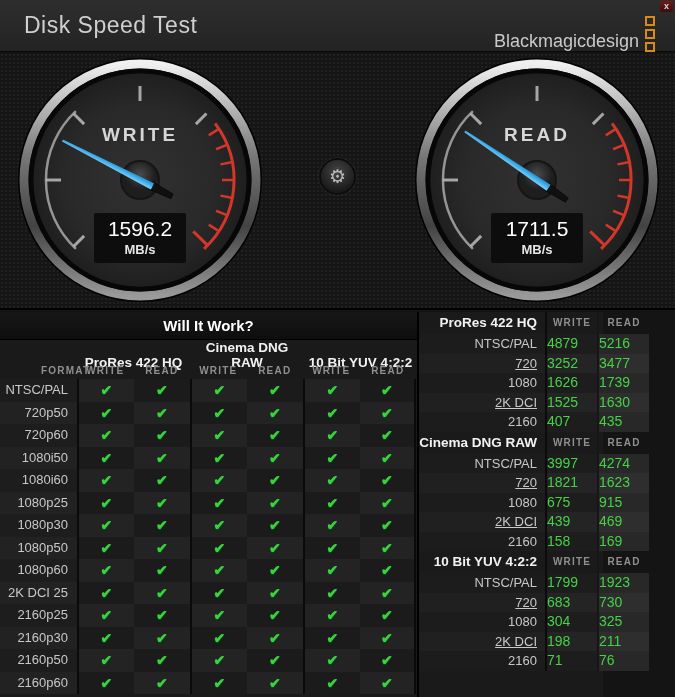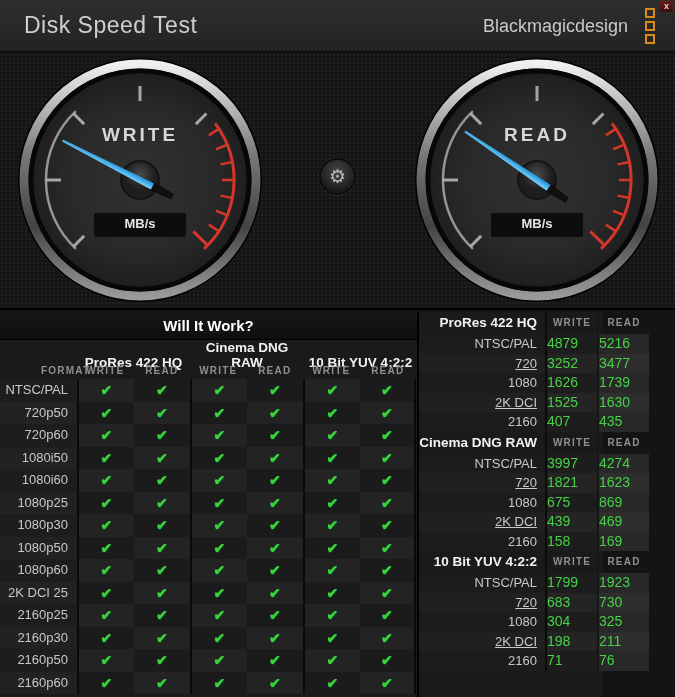--- a/index.html
+++ b/index.html
@@ -5,21 +5,21 @@
   * { margin:0; padding:0; box-sizing:border-box; }
   html,body { background:#000; }
   body { font-family:"Liberation Sans", sans-serif; }
   .app { position:relative; width:675px; height:697px; background:#141414; overflow:hidden; }
 
   
   .titlebar { position:absolute; top:0; left:0; width:675px; height:52px;
     background:linear-gradient(#2e2e2e,#232323); border-bottom:1px solid #0a0a0a; }
   .title { position:absolute; left:24px; top:12px; font-size:23px; font-weight:300;
     color:#cfcfcf; letter-spacing:.5px; }
-  .logo { position:absolute; right:20px; top:0; height:52px; display:flex; align-items:center; gap:17px; }
+  .logo { position:absolute; right:20px; top:0; height:52px; display:flex; align-items:flex-end; gap:6px; }
   .logo-text { color:#c9c9c9; font-size:18px; }
   .logo-squares { display:flex; flex-direction:column; gap:3px; }
   .logo-sq { width:10px; height:10px; border:2px solid #d98a18; }
   .close-btn { position:absolute; right:2px; top:1px; width:13px; height:11px;
     background:linear-gradient(#6b1a1a,#3c0e0e); color:#d8d8d8; font-size:9px; font-weight:700;
     text-align:center; line-height:11px; border-radius:2px; cursor:pointer; }
 
   
   .gauge-area { position:absolute; top:53px; left:0; width:675px; height:257px;
     background-color:#151515;
@@ -153,20 +153,21 @@
             <line y1="-93" y2="-74" stroke-width="3" transform="rotate(134)"></line>
         </g>
         <circle r="19" fill="url(#hubG)" stroke="#151515" stroke-width="2"></circle>
         <g transform="rotate(-63)">
           <polygon points="-4.2,12 4.2,12 2.6,36 -2.6,36" fill="#101010" stroke="#000" stroke-width="0.5"></polygon>
           <polygon points="-3.6,14 -1.1,-87 1.1,-87 3.6,14" fill="url(#needleG)"></polygon>
         </g>
       </svg>
       <div class="gauge-label">WRITE</div>
       <div class="value-box">
+        <div class="value-num">1596.2</div>
         <div class="value-unit">MB/s</div>
       </div>
     </div>
 
     <div class="settings-btn">
       <span class="gear">⚙</span>
     </div>
 
     <div class="gauge read">
       <svg width="244" height="244" viewBox="-122 -122 244 244">
@@ -194,20 +195,21 @@
             <line y1="-93" y2="-74" stroke-width="3" transform="rotate(134)"></line>
         </g>
         <circle r="19" fill="url(#hubG)" stroke="#151515" stroke-width="2"></circle>
         <g transform="rotate(-56)">
           <polygon points="-4.2,12 4.2,12 2.6,36 -2.6,36" fill="#101010" stroke="#000" stroke-width="0.5"></polygon>
           <polygon points="-3.6,14 -1.1,-87 1.1,-87 3.6,14" fill="url(#needleG)"></polygon>
         </g>
       </svg>
       <div class="gauge-label">READ</div>
       <div class="value-box">
+        <div class="value-num">1711.5</div>
         <div class="value-unit">MB/s</div>
       </div>
     </div>
   </div>
 
   <div class="panels">
     <div class="panel-left">
       <div class="panel-header">Will It Work?</div>
       <div class="wiw-groups" id="wiw-groups">
           <div class=""></div>
@@ -564,21 +566,21 @@
             <div class="hf-val hf-r ra">4274</div>
           </div>
           <div class="hf-row">
             <div class="hf-lab lb">720</div>
             <div class="hf-val hf-w wb">1821</div>
             <div class="hf-val hf-r rb">1623</div>
           </div>
           <div class="hf-row">
             <div class="hf-lab la">1080</div>
             <div class="hf-val hf-w wa">675</div>
-            <div class="hf-val hf-r ra">869</div>
+            <div class="hf-val hf-r ra">915</div>
           </div>
           <div class="hf-row">
             <div class="hf-lab lb">2K DCI</div>
             <div class="hf-val hf-w wb">439</div>
             <div class="hf-val hf-r rb">469</div>
           </div>
           <div class="hf-row">
             <div class="hf-lab la">2160</div>
             <div class="hf-val hf-w wa">158</div>
             <div class="hf-val hf-r ra">169</div>

